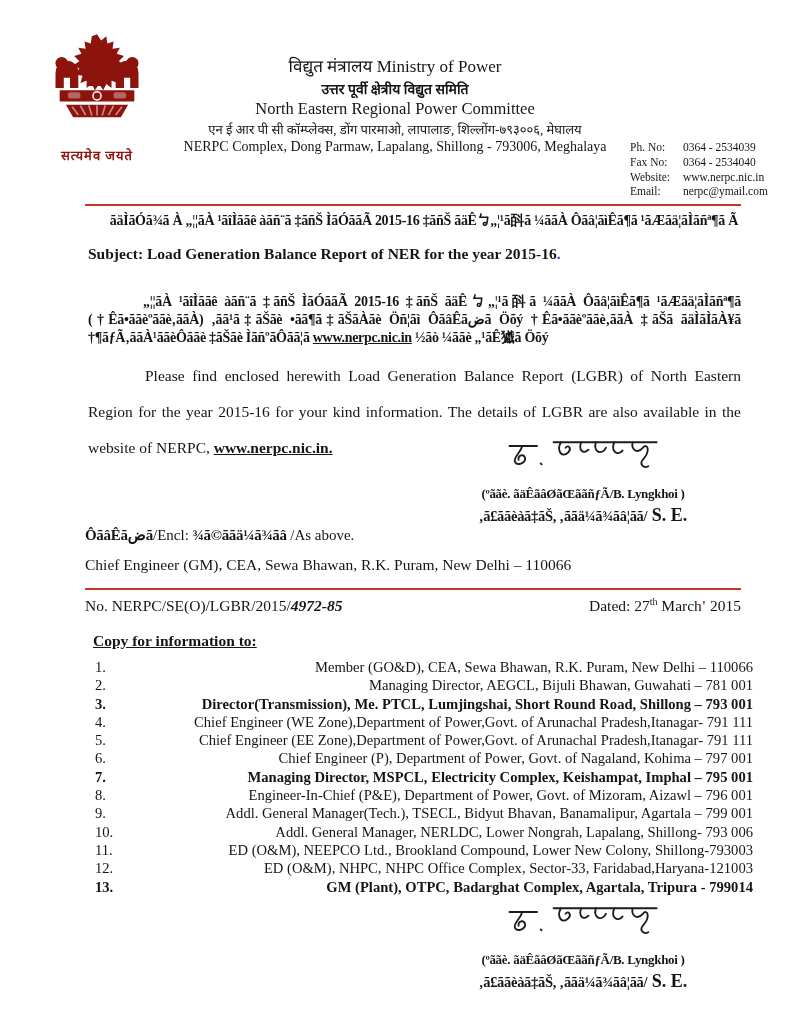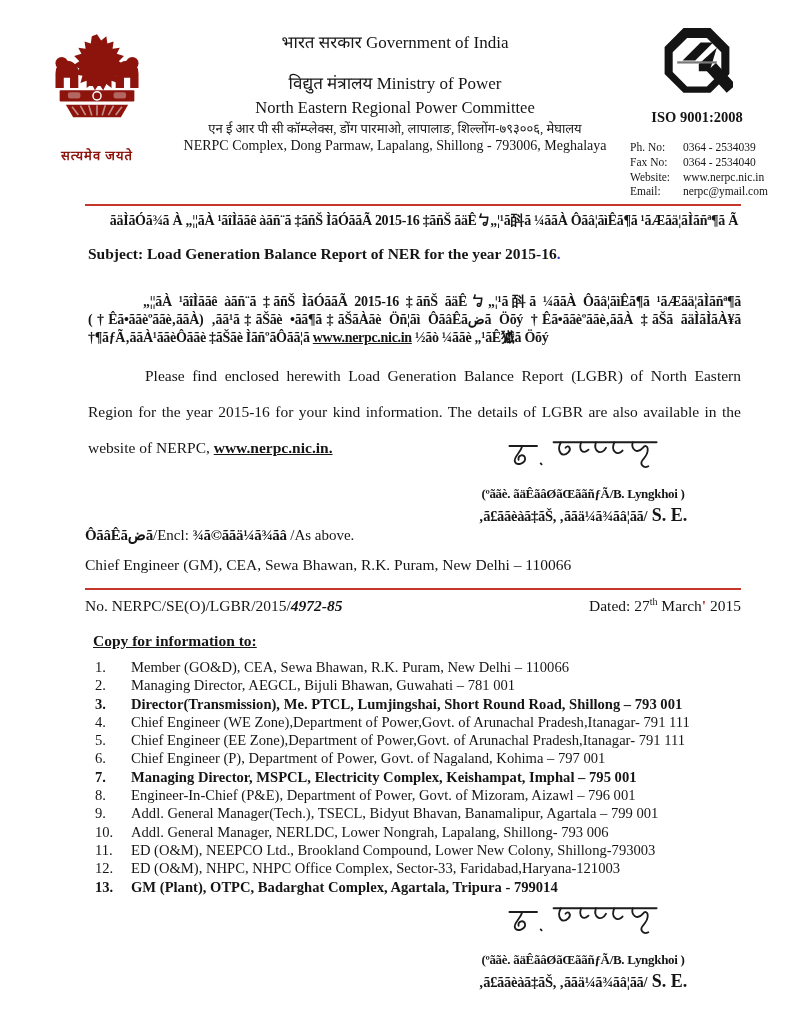--- a/index.html
+++ b/index.html
@@ -48,21 +48,21 @@
   .encl .plain{font-weight:normal;letter-spacing:0;}
   .addressee{left:85px;top:556px;font-size:15.5px;}
   .ref-row{left:85px;top:597px;width:656px;font-size:15.5px;}
   .ref-no{float:left;}
   .ref-no .num{font-weight:bold;font-style:italic;}
   .ref-date{float:right;}
   .ref-date sup{font-size:10px;}
   .red-apos{color:#b8291c;font-weight:bold;}
   
   .copy-head{left:93px;top:632px;font-size:15.5px;font-weight:bold;text-decoration:underline;}
-  .copy-list{left:93px;top:658px;width:660px;list-style:none;margin:0;padding:0;counter-reset:ci;}
+  .copy-list{left:93px;top:658px;width:660px;list-style:none;margin:0;padding:0;counter-reset:ci;text-align:right;}
   .copy-list li{position:relative;padding-left:38px;font-size:14.6px;line-height:18.3px;counter-increment:ci;}
   .copy-list li::before{content:counter(ci) ".";position:absolute;left:2px;top:0;}
   .copy-list li:nth-child(3),.copy-list li:nth-child(7),.copy-list li:nth-child(13){font-weight:bold;}
   a{text-decoration:underline;}
   sup{line-height:0;}
 </style>
 </head>
 <body>
 
 <div class="page">
@@ -92,44 +92,27 @@
 
           <path d="M20 72 h60 l-7 12 h-46 z"></path>
           <path d="M26 74 l6 8 M34 73 l5 9 M42 72.5 l3 10 M50 72.5 l0 10 M58 72.5 l-3 10 M66 73 l-5 9 M74 74 l-6 8" stroke="#ffffff" stroke-width="1.6" opacity="0.5"></path>
         </g>
       </svg>
     </span>
     <div class="emblem-caption">सत्यमेव जयते</div>
   </div>
 
   <div class="abs hdr-center">
-    <div class="hdr-line1">भारत सरकार Government of India</div>
     <div class="hdr-line2">विद्युत मंत्रालय Ministry of Power</div>
+    <div class="hdr-line3">उत्तर पूर्वी क्षेत्रीय विद्युत समिति</div>
     <div class="hdr-line4">North Eastern Regional Power Committee</div>
     <div class="hdr-line5">एन ई आर पी सी कॉम्प्लेक्स, डोंग पारमाओ, लापालाङ, शिल्लोंग-७९३००६, मेघालय</div>
     <div class="hdr-line6">NERPC Complex, Dong Parmaw, Lapalang, Shillong - 793006, Meghalaya</div>
   </div>
 
-  <div class="abs hdr-right">
-    <span>
-      <svg width="72" height="76" viewBox="0 0 80 84">
-        <g fill="#141414">
-
-          <path d="M25 2 h30 l21 21 v30 l-21 21 h-30 l-21 -21 v-30 z M29 13 h22 l16 16 v22 l-16 16 h-22 l-16 -16 v-22 z" fill-rule="evenodd"></path>
-
-          <path d="M51 50 l22 24 10 -9 -22 -24 z"></path>
-
-          <path d="M24 38 l20 -20 h14 l-20 20 z"></path>
-          <path d="M42 42 l20 -18 -8 26 h-12 z"></path>
-          <rect x="18" y="39" width="44" height="2.5" fill="#7a7a7a"></rect>
-        </g>
-      </svg>
-    </span>
-    <div class="iso-label">ISO 9001:2008</div>
-  </div>
 
   <div class="abs contact-block">
     <div class="contact-row">
       <span class="contact-label">Ph. No:</span>
       <span>0364 - 2534039</span>
     </div>
     <div class="contact-row">
       <span class="contact-label">Fax No:</span>
       <span>0364 - 2534040</span>
     </div>

